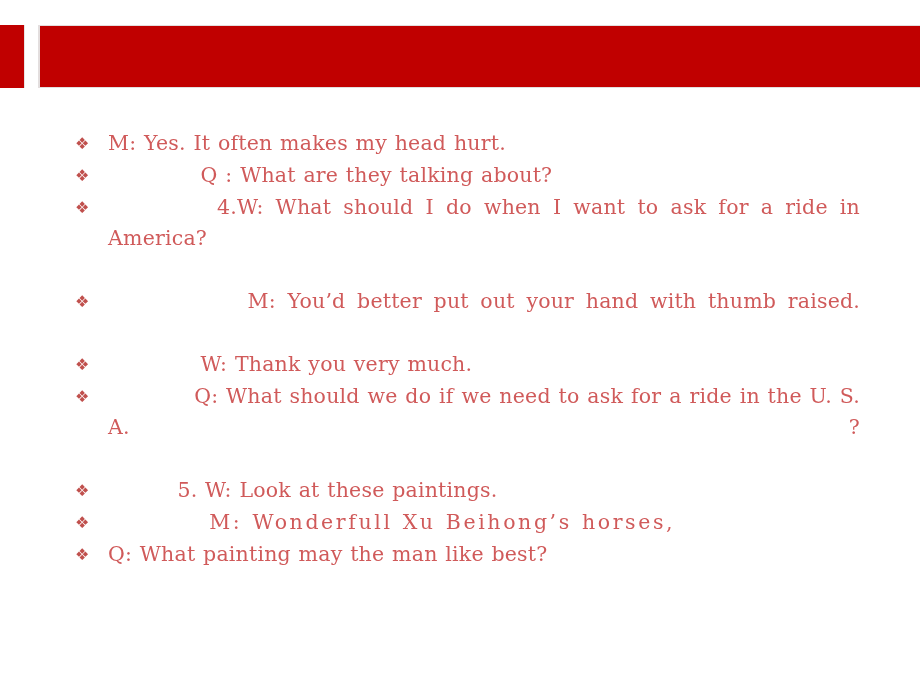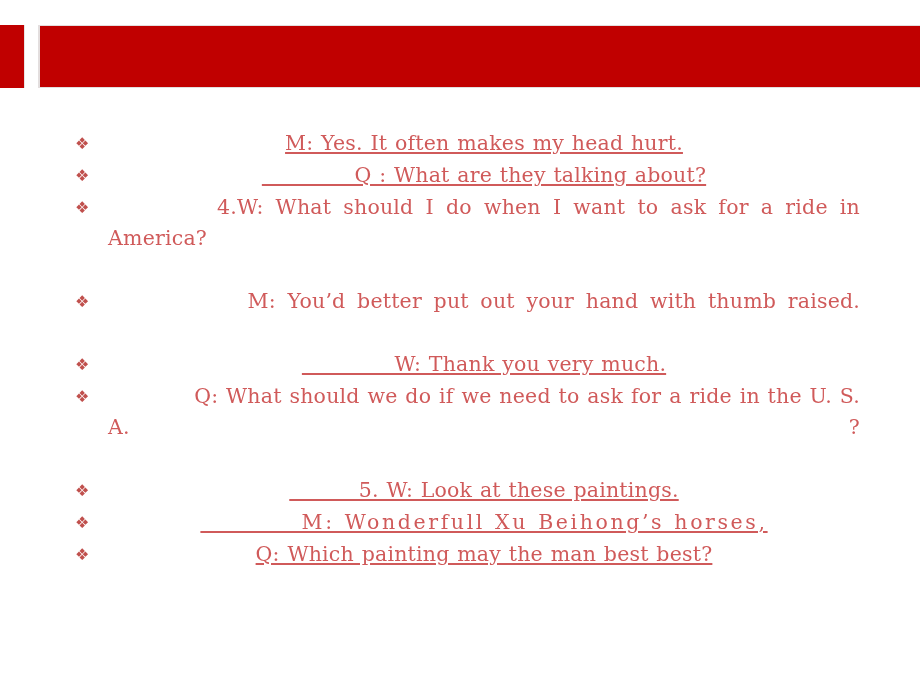--- a/index.html
+++ b/index.html
@@ -97,22 +97,21 @@
   .justify-spread .bullet-text::after {
     content: "";
     display: inline-block;
     width: 100%;
   }
   
   .wide-track {
     letter-spacing: 2.6px;
   }
   .no-justify {
-    text-align: center;
-    text-decoration: underline;
+    text-align: left;
   }
 </style>
 </head>
 <body>
 
 <div id="header-banner">
   <div id="header-accent-block"></div>
   <div id="header-main-bar">
     <div id="header-title"></div>
   </div>
@@ -146,15 +145,15 @@
     <div class="bullet-item">
       <span class="bullet-marker">❖</span>
       <span class="bullet-text no-justify">&nbsp;&nbsp;&nbsp;&nbsp;&nbsp;&nbsp;&nbsp;&nbsp;&nbsp;5. W: Look at these paintings.</span>
     </div>
     <div class="bullet-item">
       <span class="bullet-marker">❖</span>
       <span class="bullet-text wide-track no-justify">&nbsp;&nbsp;&nbsp;&nbsp;&nbsp;&nbsp;&nbsp;&nbsp;&nbsp;&nbsp;M: Wonderfull Xu Beihong’s horses,</span>
     </div>
     <div class="bullet-item">
       <span class="bullet-marker">❖</span>
-      <span class="bullet-text no-justify">Q: Which painting may the man best best?</span>
+      <span class="bullet-text no-justify">Q: What painting may the man like best?</span>
     </div>
   </div>
 
 </body></html>

